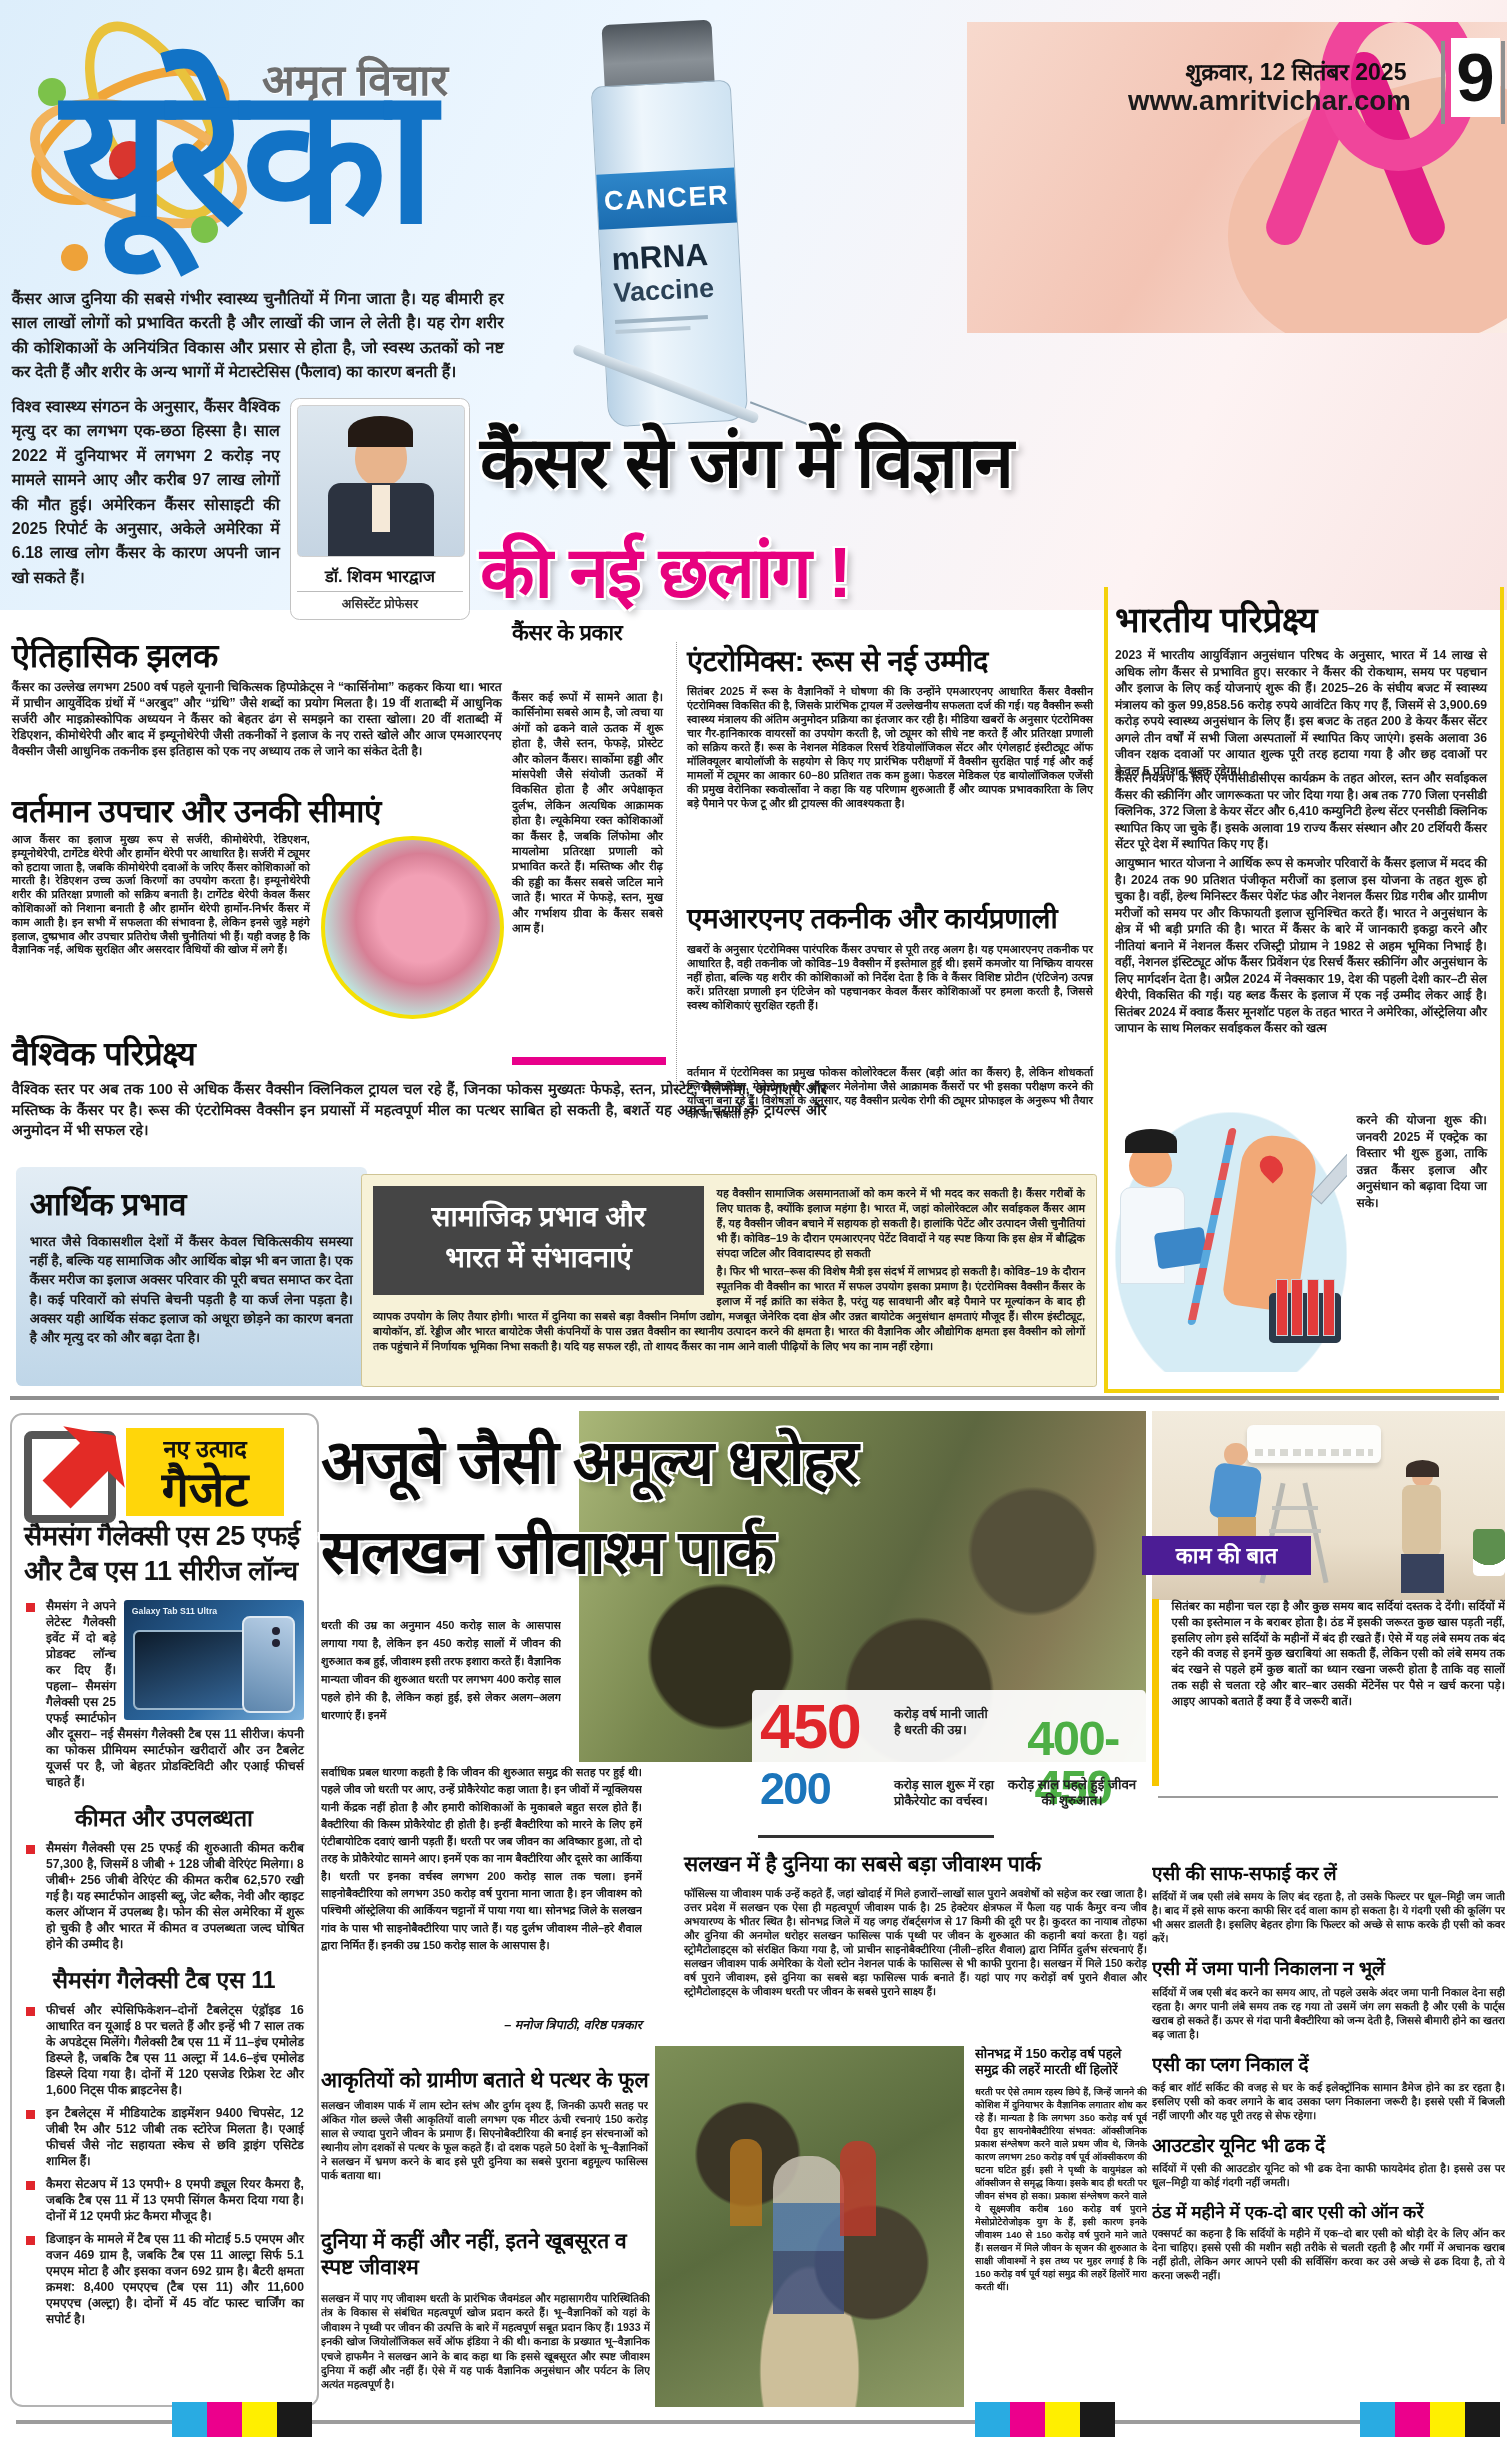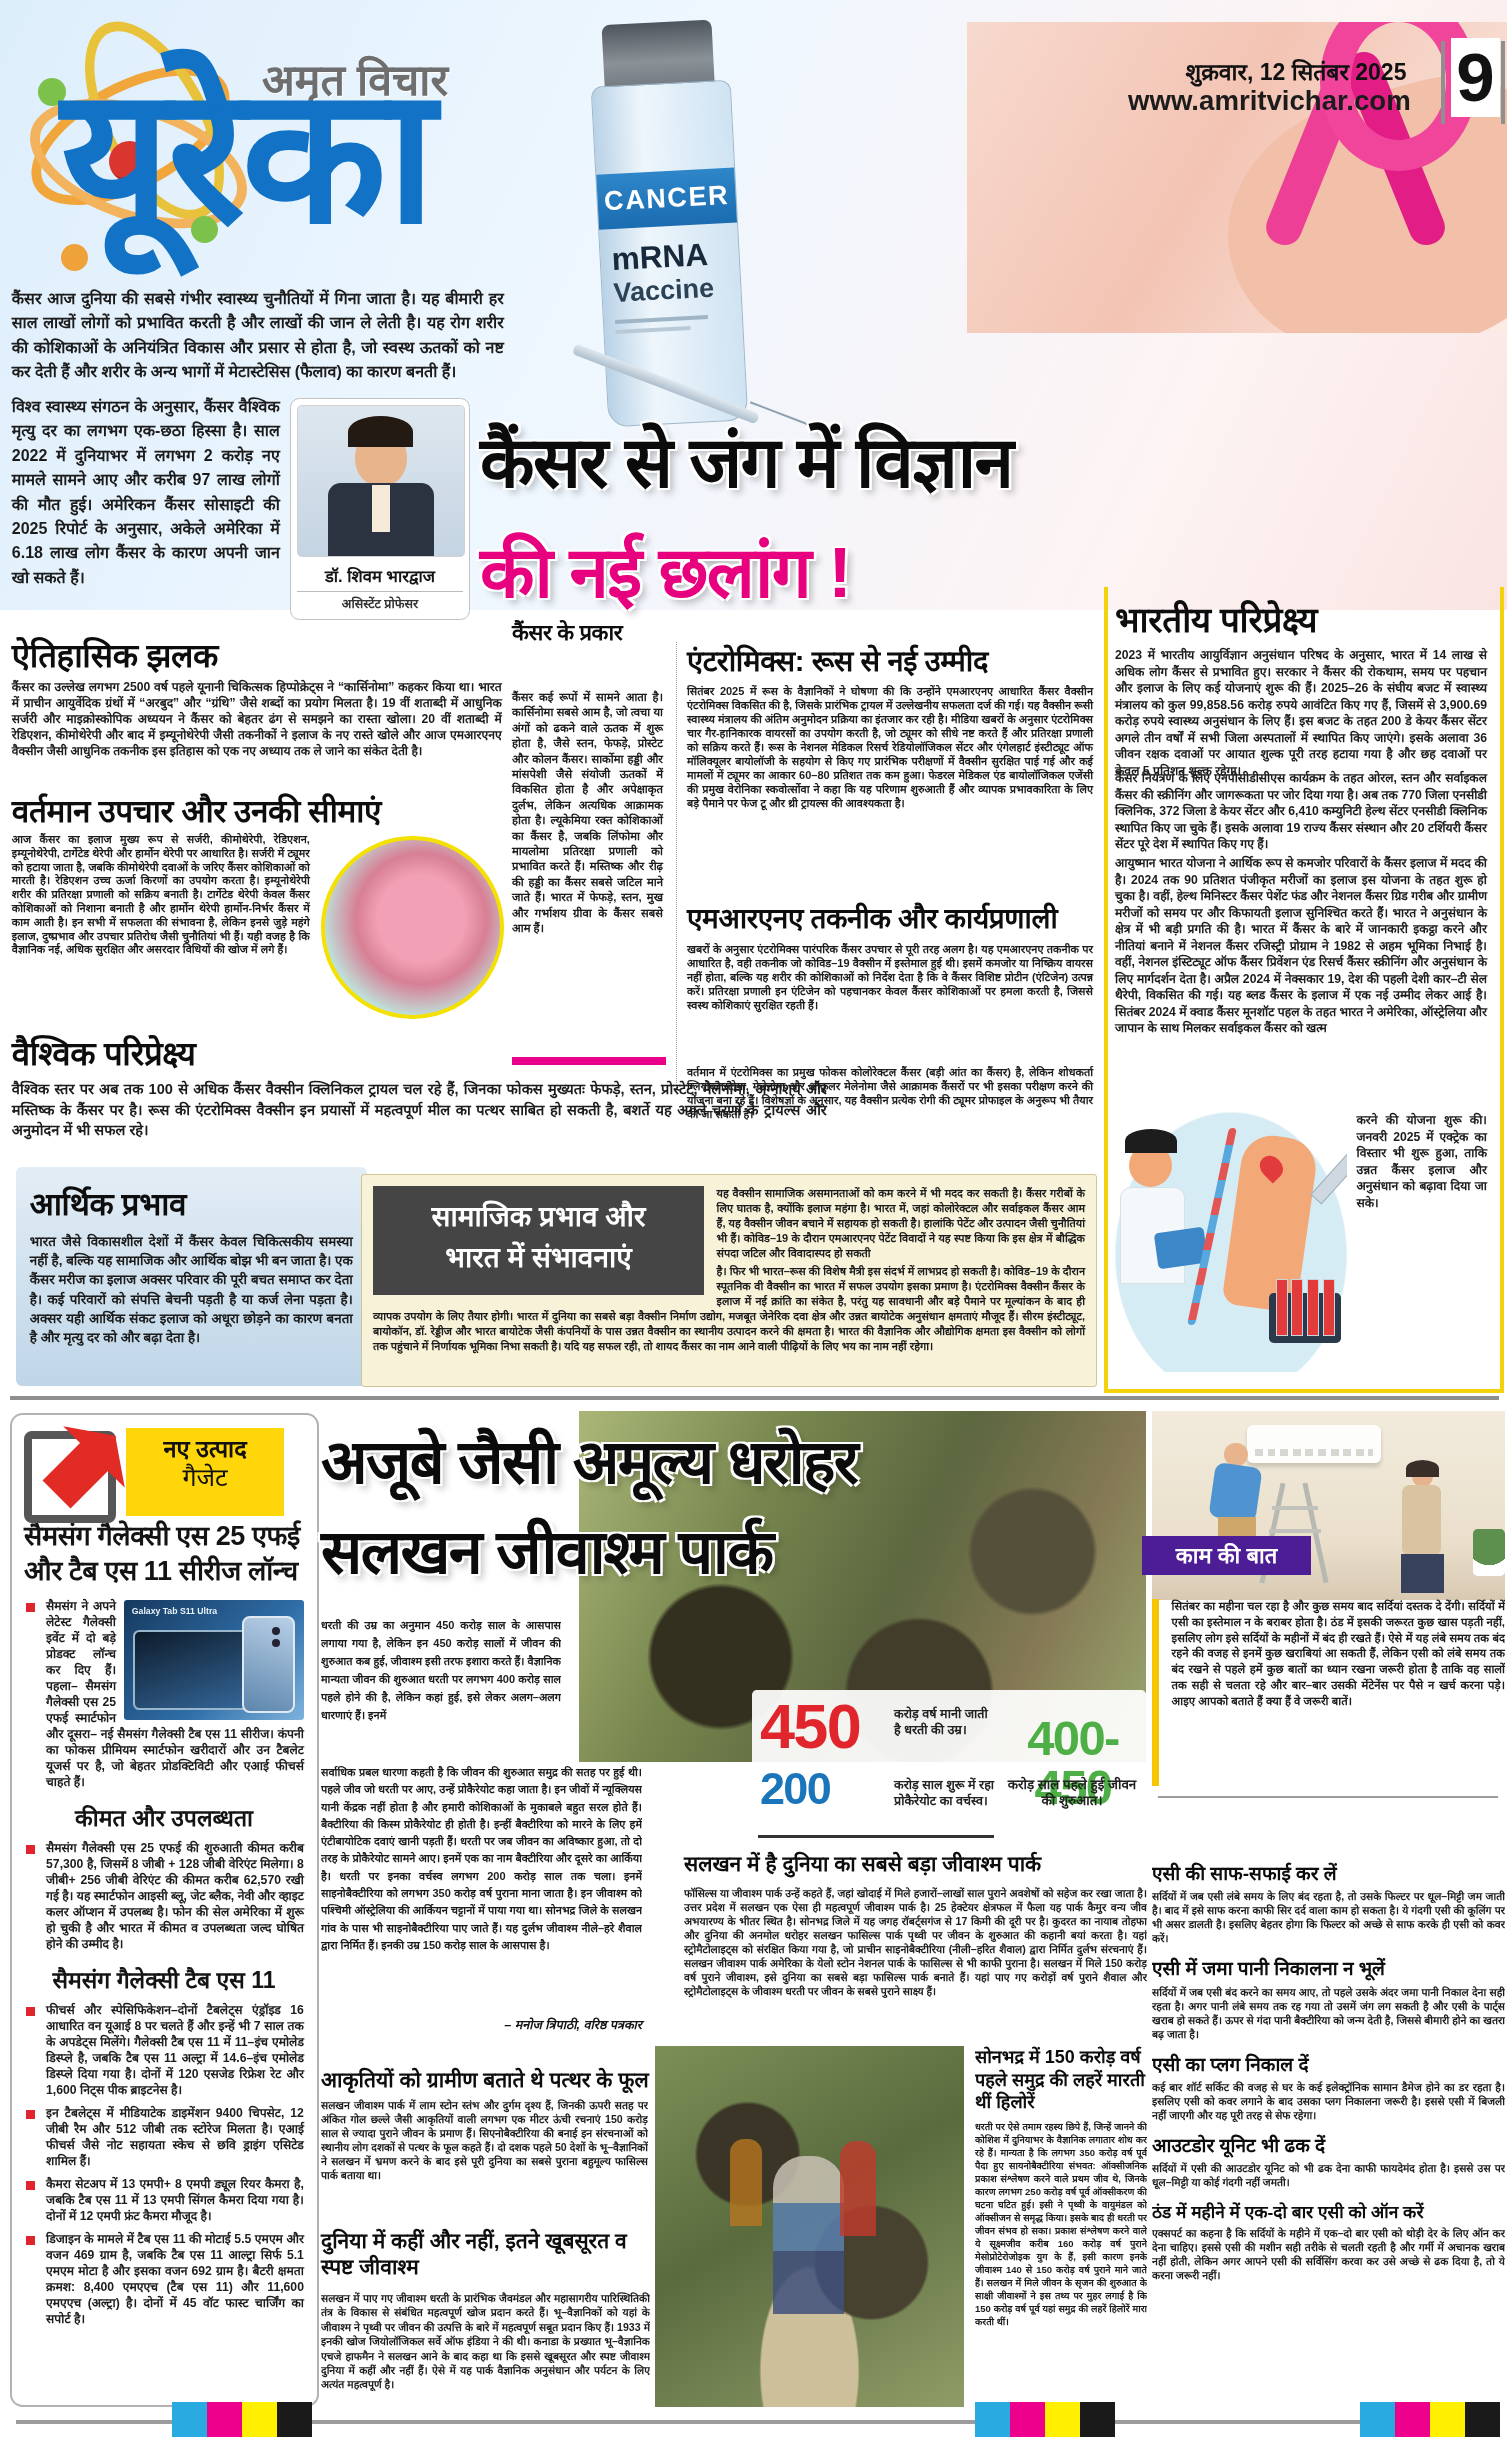--- a/index.html
+++ b/index.html
@@ -183,21 +183,21 @@
   <div class="abs" style="left:9.5px;top:1396px;width:1489px;height:3.9px;background:#8f8f8f;"></div>
 
   <div class="abs gadget-box clip" style="left:9.5px;top:1413px;width:309px;height:994px;">
     <div style="position:relative;height:91px;">
       <div class="abs" style="left:0;top:3.2px;width:76px;height:76px;border:8.7px solid #565656;border-radius:7.9px;background:#fff;"></div>
       <svg class="abs" style="left:17.3px;top:-4.7px;" width="87" height="87" viewBox="0 0 110 110">
         <polygon points="55,0 110,38 80,38 80,105 30,105 30,38 0,38" fill="#e32b26" transform="rotate(45 55 55)"></polygon>
       </svg>
       <div class="abs badge-yellow" style="left:102px;top:0;width:158px;height:88px;">
         <div style="font-size:23.6px;font-weight:800;">नए उत्पाद</div>
-        <div style="font-size:25px;font-weight:400;line-height:1.1;">गैजेट</div>
+        <div style="font-size:48px;font-weight:700;line-height:1.1;">गैजेट</div>
       </div>
     </div>
     <div style="font-size:27px;font-weight:800;line-height:1.3;margin-top:0;letter-spacing:-0.4px;">सैमसंग गैलेक्सी एस 25 एफई और टैब एस 11 सीरीज लॉन्च</div>
     <div class="bullet-item" style="margin-top:9.5px;">
         <i class="bullet-sq"></i>
       <div class="clip" style="float:right;width:180px;height:120px;margin:1.6px 0 4.7px 7.9px;position:relative;background:linear-gradient(135deg,#16395f,#2f6ea8 60%,#7fb3dd);border-radius:3.2px;">
         <div class="abs" style="left:9.5px;top:30px;width:118px;height:76px;background:linear-gradient(160deg,#0d1b2a,#35689b);border:2.4px solid #9ab6cc;border-radius:6.3px;"></div>
         <div class="abs" style="left:118px;top:15.8px;width:49px;height:93px;background:linear-gradient(200deg,#b8cfe6,#5d86ad);border:2.4px solid #dfe9f2;border-radius:7.9px;"></div>
         <div class="abs" style="left:148px;top:27px;width:7.9px;height:7.9px;background:#223;border-radius:50%;"></div>
         <div class="abs" style="left:148px;top:39px;width:7.9px;height:7.9px;background:#223;border-radius:50%;"></div>
@@ -254,21 +254,21 @@
   <div class="abs band-title" style="left:684px;top:1849px;width:465px;font-size:21px;z-index:4;">सलखन में है दुनिया का सबसे बड़ा जीवाश्म पार्क</div>
   <div class="abs body-txt clip" style="left:684px;top:1886px;width:463px;height:156px;font-size:10.6px;line-height:14px;z-index:4;">फॉसिल्स या जीवाश्म पार्क उन्हें कहते हैं, जहां खोदाई में मिले हजारों–लाखों साल पुराने अवशेषों को सहेज कर रखा जाता है। उत्तर प्रदेश में सलखन एक ऐसा ही महत्वपूर्ण जीवाश्म पार्क है। 25 हेक्टेयर क्षेत्रफल में फैला यह पार्क कैमुर वन्य जीव अभयारण्य के भीतर स्थित है। सोनभद्र जिले में यह जगह रॉबर्ट्सगंज से 17 किमी की दूरी पर है। कुदरत का नायाब तोहफा और दुनिया की अनमोल धरोहर सलखन फासिल्स पार्क पृथ्वी पर जीवन के शुरुआत की कहानी बयां करता है। यहां स्ट्रोमैटोलाइट्स को संरक्षित किया गया है, जो प्राचीन साइनोबैक्टीरिया (नीली–हरित शैवाल) द्वारा निर्मित दुर्लभ संरचनाएं हैं। सलखन जीवाश्म पार्क अमेरिका के येलो स्टोन नेशनल पार्क के फासिल्स से भी काफी पुराना है। सलखन में मिले 150 करोड़ वर्ष पुराने जीवाश्म, इसे दुनिया का सबसे बड़ा फासिल्स पार्क बनाते हैं। यहां पाए गए करोड़ों वर्ष पुराने शैवाल और स्ट्रोमैटोलाइट्स के जीवाश्म धरती पर जीवन के सबसे पुराने साक्ष्य हैं।</div>
 
   <div class="abs clip rocks2" style="left:655px;top:2046px;width:309px;height:361px;">
     <div class="abs" style="left:118px;top:110px;width:71px;height:158px;background:linear-gradient(180deg,#c9c2b4 0 30%,#5a7fae 30% 60%,#40507c 60%);border-radius:31.5px 31.5px 0 0;opacity:.85;"></div>
     <div class="abs" style="left:185px;top:95px;width:36px;height:95px;background:#c0392b;border-radius:15.8px 15.8px 0 0;opacity:.8;"></div>
     <div class="abs" style="left:75px;top:93px;width:31.5px;height:87px;background:#b6771f;border-radius:14px 14px 0 0;opacity:.8;"></div>
   </div>
 
   <div class="abs clip" style="left:975px;top:2046px;width:172px;height:361px;">
-    <div class="band-title" style="font-size:18px;line-height:1.25;">सोनभद्र में 150 करोड़ वर्ष पहले समुद्र की लहरें मारती थीं हिलोरें</div>
+    <div class="band-title" style="font-size:13px;line-height:1.25;">सोनभद्र में 150 करोड़ वर्ष पहले समुद्र की लहरें मारती थीं हिलोरें</div>
     <div class="body-txt" style="font-size:9.5px;line-height:13px;margin-top:6.3px;">धरती पर ऐसे तमाम रहस्य छिपे हैं, जिन्हें जानने की कोशिश में दुनियाभर के वैज्ञानिक लगातार शोध कर रहे हैं। मान्यता है कि लगभग 350 करोड़ वर्ष पूर्व पैदा हुए सायनोबैक्टीरिया संभवत: ऑक्सीजनिक प्रकाश संश्लेषण करने वाले प्रथम जीव थे, जिनके कारण लगभग 250 करोड़ वर्ष पूर्व ऑक्सीकरण की घटना घटित हुई। इसी ने पृथ्वी के वायुमंडल को ऑक्सीजन से समृद्ध किया। इसके बाद ही धरती पर जीवन संभव हो सका। प्रकाश संश्लेषण करने वाले ये सूक्ष्मजीव करीब 160 करोड़ वर्ष पुराने मेसोप्रोटेरोजोइक युग के हैं, इसी कारण इनके जीवाश्म 140 से 150 करोड़ वर्ष पुराने माने जाते हैं। सलखन में मिले जीवन के सृजन की शुरुआत के साक्षी जीवाश्मों ने इस तथ्य पर मुहर लगाई है कि 150 करोड़ वर्ष पूर्व यहां समुद्र की लहरें हिलोरें मारा करती थीं।</div>
   </div>
 
   <div class="abs band-title" style="left:321px;top:2065px;width:331px;font-size:21px;">आकृतियों को  ग्रामीण बताते थे पत्थर के फूल</div>
   <div class="abs body-txt clip" style="left:321px;top:2098px;width:327px;height:117px;font-size:10.6px;line-height:14px;">सलखन जीवाश्म पार्क में लाम स्टोन स्तंभ और दुर्गम दृश्य हैं, जिनकी ऊपरी सतह पर अंकित गोल छल्ले जैसी आकृतियों वाली लगभग एक मीटर ऊंची रचनाएं 150 करोड़ साल से ज्यादा पुराने जीवन के प्रमाण हैं। सिएनोबैक्टीरिया की बनाई इन संरचनाओं को स्थानीय लोग दशकों से पत्थर के फूल कहते हैं। दो दशक पहले 50 देशों के भू–वैज्ञानिकों ने सलखन में भ्रमण करने के बाद इसे पूरी दुनिया का सबसे पुराना बहुमूल्य फासिल्स पार्क बताया था।</div>
 
   <div class="abs band-title" style="left:321px;top:2228px;width:331px;font-size:21px;line-height:1.25;">दुनिया में कहीं और नहीं, इतने खूबसूरत व स्पष्ट जीवाश्म</div>
   <div class="abs body-txt clip" style="left:321px;top:2291px;width:329px;height:118px;font-size:10.6px;line-height:14.4px;">सलखन में पाए गए जीवाश्म धरती के प्रारंभिक जैवमंडल और महासागरीय पारिस्थितिकी तंत्र के विकास से संबंधित महत्वपूर्ण खोज प्रदान करते हैं। भू–वैज्ञानिकों को यहां के जीवाश्म ने पृथ्वी पर जीवन की उत्पत्ति के बारे में महत्वपूर्ण सबूत प्रदान किए हैं। 1933 में इनकी खोज जियोलॉजिकल सर्वे ऑफ इंडिया ने की थी। कनाडा के प्रख्यात भू–वैज्ञानिक एचजे हाफमैन ने सलखन आने के बाद कहा था कि इससे खूबसूरत और स्पष्ट जीवाश्म दुनिया में कहीं और नहीं हैं। ऐसे में यह पार्क वैज्ञानिक अनुसंधान और पर्यटन के लिए अत्यंत महत्वपूर्ण है।</div>
 
   <div class="abs clip ac-photo" style="left:1152px;top:1411px;width:353px;height:189px;">

